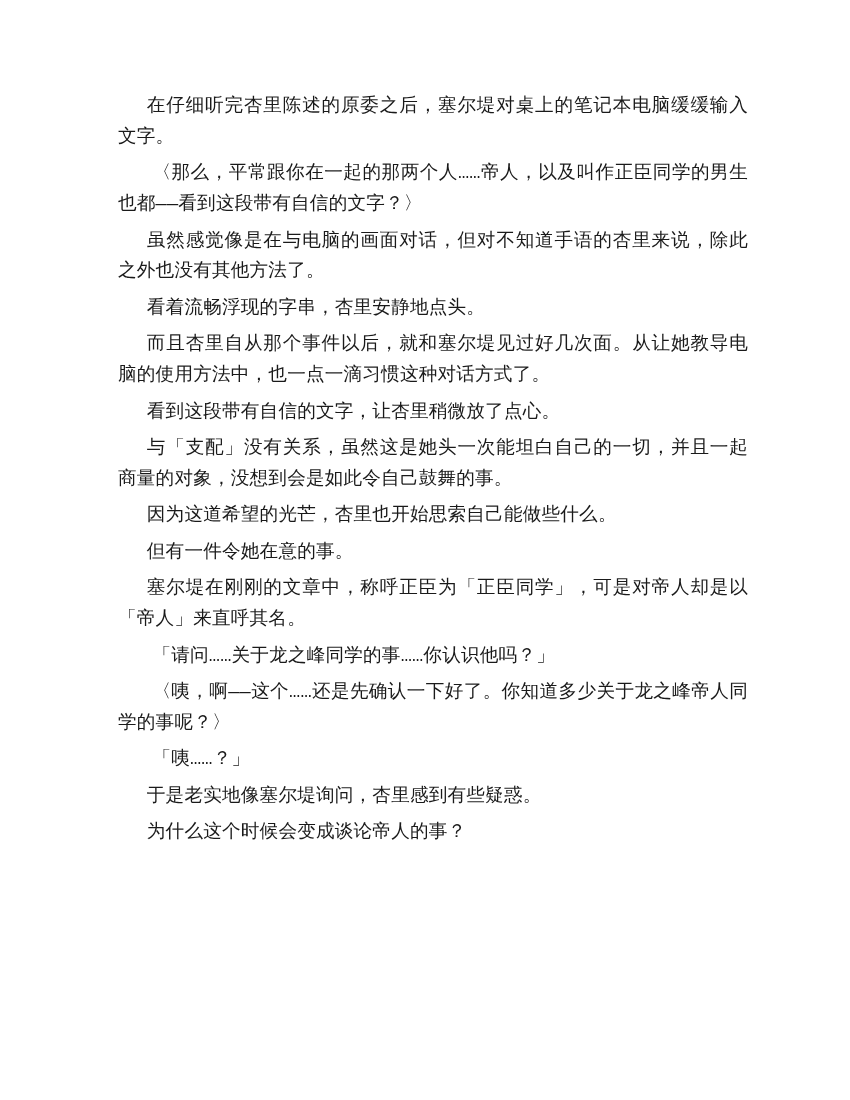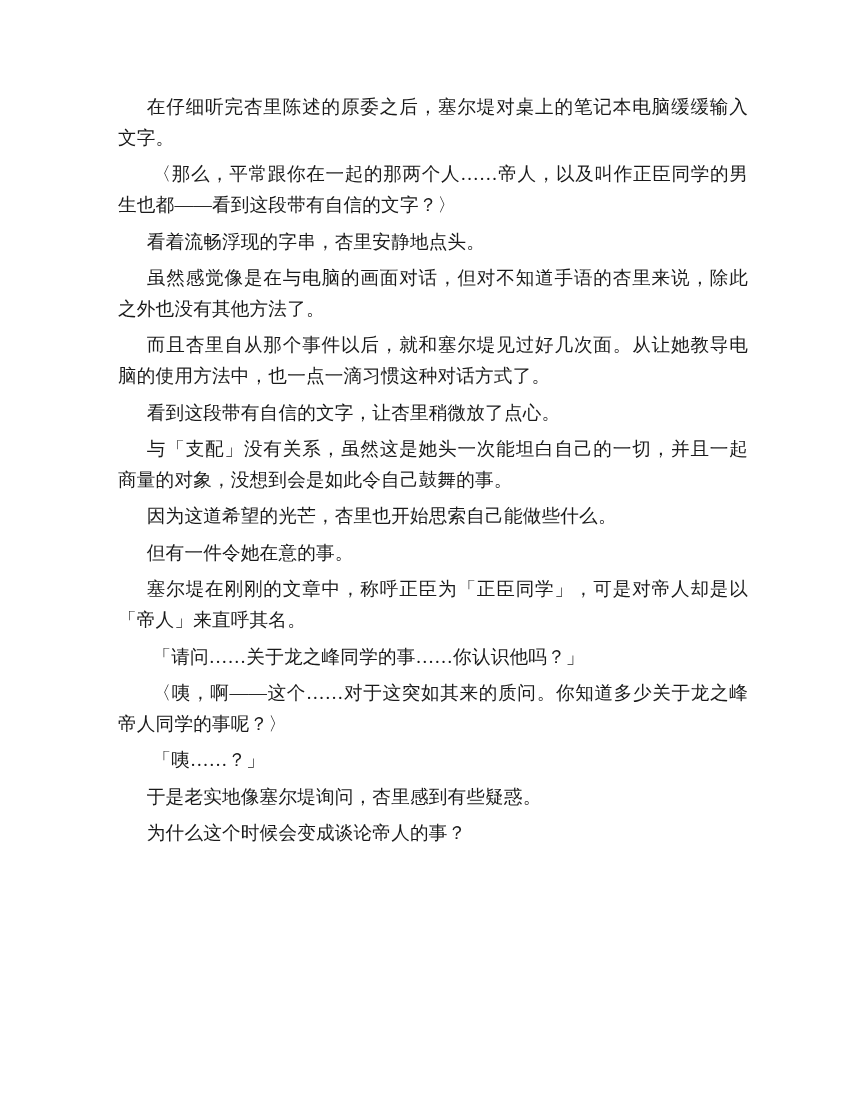--- a/index.html
+++ b/index.html
@@ -28,41 +28,41 @@
     width: 630px;
   }
   p.para {
     margin: 0 0 0.30em 0;
     font-size: 18.6px;
     line-height: 1.66;
     text-align: justify;
     text-justify: inter-ideograph;
     text-indent: 1.55em;
     letter-spacing: 0.2px;
-    font-family: Liberation Serif, serif;
+    font-family: Liberation Mono, monospace;
     word-break: break-all;
   }
   p.para.quote {
     text-indent: 1.85em;
   }
 </style>
 </head>
 <body>
 
 <div class="page">
   <div class="text-block">
     <p class="para">在仔细听完杏里陈述的原委之后，塞尔堤对桌上的笔记本电脑缓缓输入文字。</p>
     <p class="para quote">〈那么，平常跟你在一起的那两个人……帝人，以及叫作正臣同学的男生也都——看到这段带有自信的文字？〉</p>
+    <p class="para">虽然感觉像是在与电脑的画面对话，但对不知道手语的杏里来说，除此之外也没有其他方法了。</p>
     <p class="para">看着流畅浮现的字串，杏里安静地点头。</p>
-    <p class="para">虽然感觉像是在与电脑的画面对话，但对不知道手语的杏里来说，除此之外也没有其他方法了。</p>
     <p class="para">而且杏里自从那个事件以后，就和塞尔堤见过好几次面。从让她教导电脑的使用方法中，也一点一滴习惯这种对话方式了。</p>
     <p class="para">看到这段带有自信的文字，让杏里稍微放了点心。</p>
     <p class="para">与「支配」没有关系，虽然这是她头一次能坦白自己的一切，并且一起商量的对象，没想到会是如此令自己鼓舞的事。</p>
     <p class="para">因为这道希望的光芒，杏里也开始思索自己能做些什么。</p>
     <p class="para">但有一件令她在意的事。</p>
     <p class="para">塞尔堤在刚刚的文章中，称呼正臣为「正臣同学」，可是对帝人却是以「帝人」来直呼其名。</p>
     <p class="para quote">「请问……关于龙之峰同学的事……你认识他吗？」</p>
-    <p class="para quote">〈咦，啊——这个……对于这突如其来的质问。你知道多少关于龙之峰帝人同学的事呢？〉</p>
+    <p class="para quote">〈咦，啊——这个……还是先确认一下好了。你知道多少关于龙之峰帝人同学的事呢？〉</p>
     <p class="para quote">「咦……？」</p>
     <p class="para">于是老实地像塞尔堤询问，杏里感到有些疑惑。</p>
     <p class="para">为什么这个时候会变成谈论帝人的事？</p>
   </div>
 </div>
 
 </body></html>

